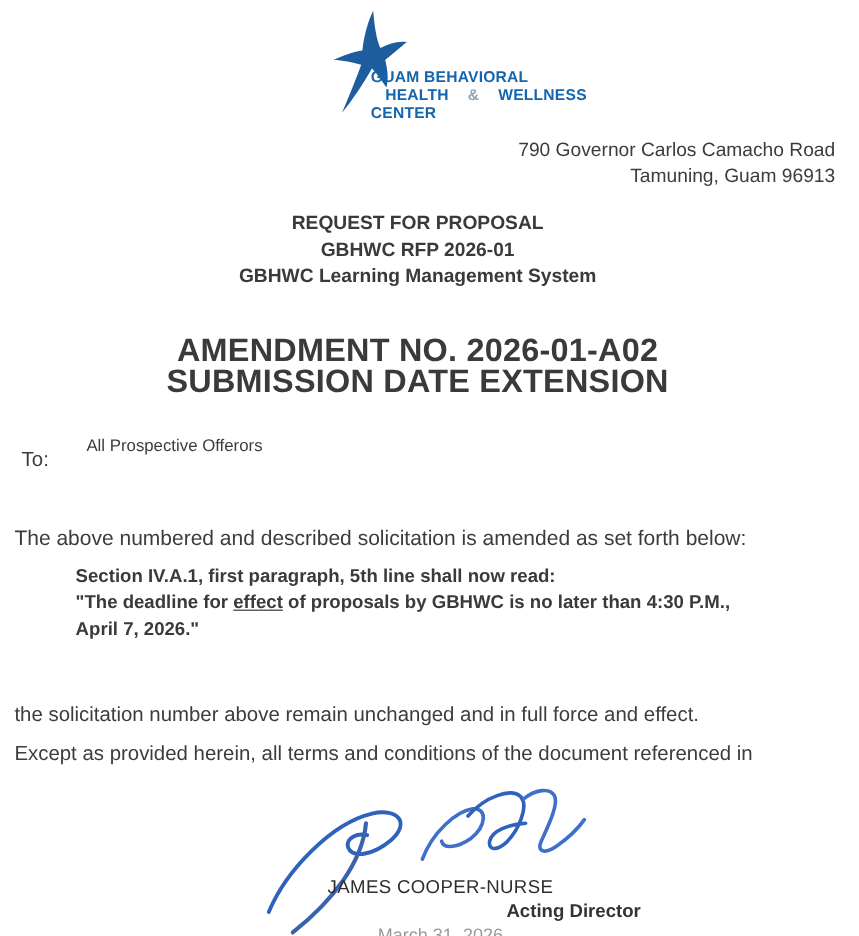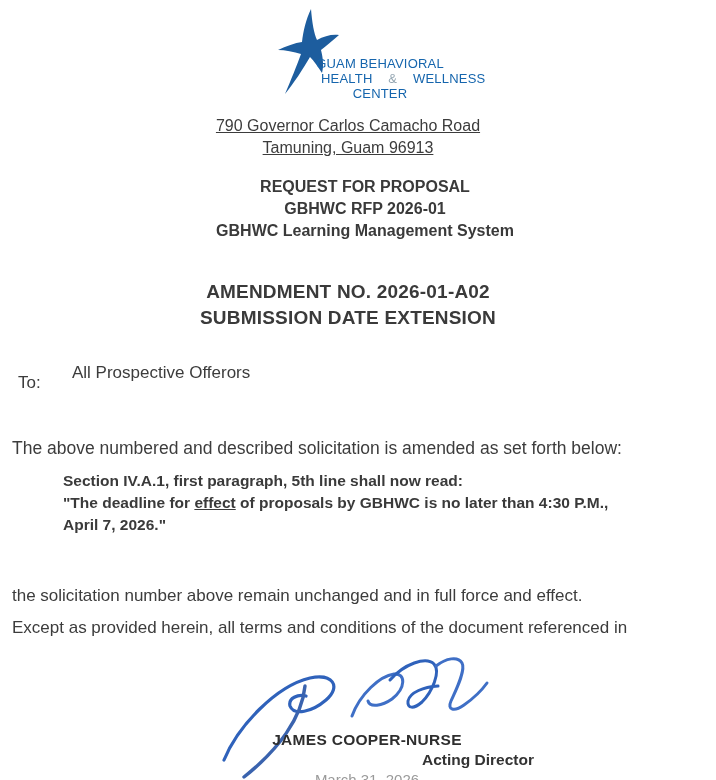--- a/index.html
+++ b/index.html
@@ -9,64 +9,64 @@
     background:#ffffff;
     overflow:hidden;
     font-family:"Liberation Sans", sans-serif;
     color:#3f3f3f;
   }
 
   
   .logo-star { position:absolute; left:276px; top:8px; width:66px; height:88px; }
   .logo-text {
     position:absolute; left:309px; top:56px; width:142px;
-    text-align:center; font-weight:normal; font-size:13px; line-height:15px;
+    text-align:left; font-weight:bold; font-size:13px; line-height:15px;
     color:#1565ad; letter-spacing:0.2px;
   }
   .logo-text span { white-space:pre;padding-left:12px; }
   .logo-amp { color:#93a5b1; }
 
   
   .address {
     position:absolute; top:115px; left:0; width:696px;
-    text-align:center; font-size:16px; line-height:22px; color:#3c3c3c;text-decoration:underline;
+    text-align:right; font-size:16px; line-height:22px; color:#3c3c3c;
   }
   .rfp-block {
     position:absolute; top:176px; left:0; width:696px;
-    text-align:center; font-size:16px; font-weight:bold; line-height:22px; color:#3a3a3a;margin-left:17px;
+    text-align:center; font-size:16px; font-weight:bold; line-height:22px; color:#3a3a3a;
   }
   .amend-heading {
     position:absolute; top:279px; left:0; width:696px;
-    text-align:center; font-size:19px; font-weight:600; line-height:26px;
+    text-align:center; font-size:27px; font-weight:600; line-height:26px;
     color:#3a3a3a; letter-spacing:0.2px;
   }
 
   
   .to-label { position:absolute; top:373px; left:18px;  font-size:17px; color:#3c3c3c; }
-  .to-value { position:absolute; top:363px; left:72px;  font-size:17px; color:#3c3c3c; }
+  .to-value { position:absolute; top:363px; left:72px;  font-size:14px; color:#3c3c3c; }
   .intro {
     position:absolute; top:406px; left:12px; width:700px;
     font-size:17.5px; color:#3c3c3c;margin-top:32px;
   }
   .bold-block {
     position:absolute; top:470px; left:63px; width:610px;
     font-size:15.5px; font-weight:bold; line-height:22px; color:#3a3a3a;
   }
   .bold-block span { white-space:pre; }
   .uline { text-decoration:underline; }
   .closing {
     position:absolute; top:580px; left:12px; width:702px;
     font-size:17px; line-height:32px; color:#3c3c3c;
   }
 
   
   .signature-svg { position:absolute; left:210px; top:648px; width:302px; height:132px; pointer-events:none; }
   .sig-name {
     position:absolute; top:731px; left:200px; width:334px;
-    text-align:center; font-size:15.5px; font-weight:700; color:#2e2e2e; letter-spacing:0.3px;
+    text-align:center; font-size:15.5px; font-weight:400; color:#2e2e2e; letter-spacing:0.3px;
   }
   .sig-title {
     position:absolute; top:751px; left:200px; width:334px;
     text-align:right; font-size:15.5px; font-weight:bold; color:#333333;
   }
   .sig-date {
     position:absolute; top:771px; left:200px; width:334px; height:9px;
     overflow:hidden; text-align:center; font-size:15px; color:#9a9a9a;
   }
 </style>

